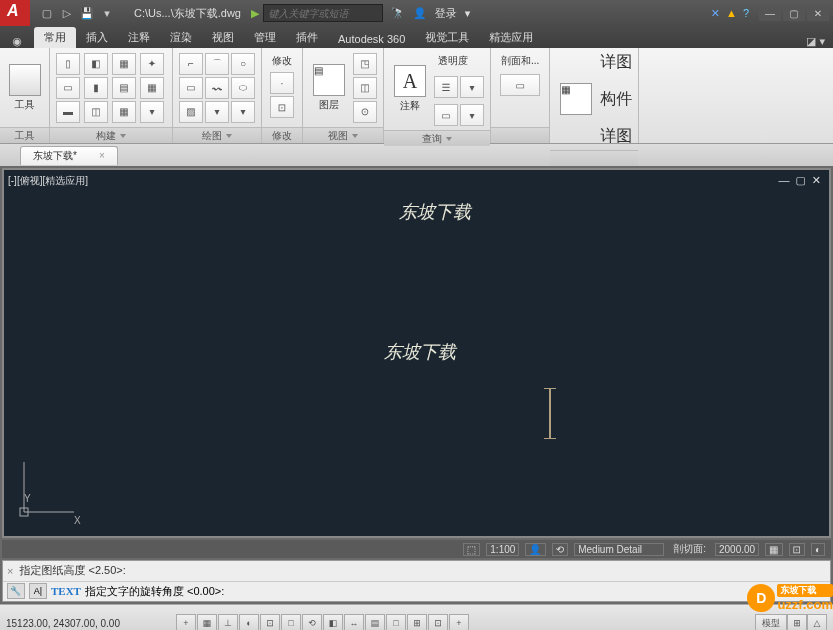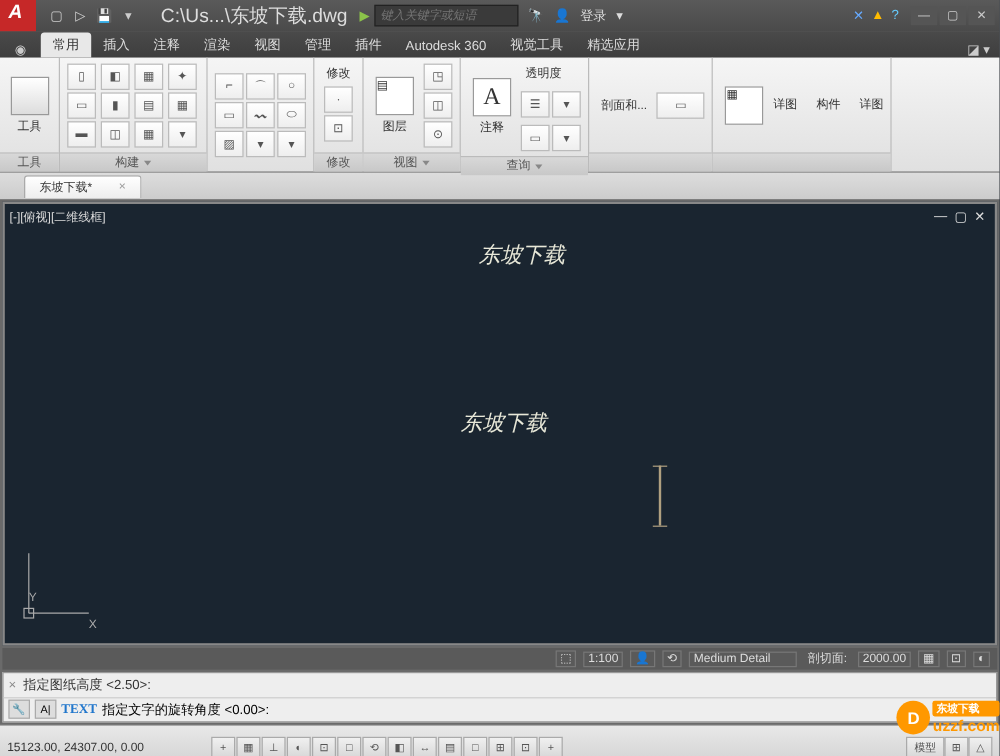--- a/index.html
+++ b/index.html
@@ -2,21 +2,21 @@
 <html><head>
 <meta charset="utf-8">
 <style>
 * { margin:0; padding:0; box-sizing:border-box; font-family:"Microsoft YaHei","SimSun",sans-serif; }
 body { width:833px; height:630px; background:#6a6a6a; overflow:hidden; font-size:11px; }
 .titlebar { height:26px; background:linear-gradient(#5a5a5a,#4a4a4a); display:flex; align-items:center; color:#ddd; }
 .app-icon { width:30px; height:26px; background:#c62828; position:relative; }
 .app-icon::before { content:"A"; position:absolute; left:7px; top:2px; color:#fff; font-size:16px; font-weight:bold; font-style:italic; }
 .qat { display:flex; gap:2px; padding:0 8px; }
 .qat-btn { width:18px; height:18px; display:flex; align-items:center; justify-content:center; cursor:pointer; color:#ccc; }
-.title-path { padding:0 10px; font-size:16px; color:#ddd; }
+.title-path { padding:0 10px; font-size:11px; color:#ddd; }
 .title-play { color:#8bc34a; margin-right:4px; }
 .search-box { background:#3a3a3a; border:1px solid #222; height:18px; width:120px; color:#aaa; font-size:10px; padding:1px 4px; font-style:italic; }
 .title-right { display:flex; align-items:center; gap:8px; margin-left:8px; color:#ddd; }
 .title-spacer { flex:1; }
 .win-controls { display:flex; gap:2px; padding-right:4px; }
 .win-btn { width:22px; height:16px; background:#555; display:flex; align-items:center; justify-content:center; color:#ccc; cursor:pointer; font-size:10px; }
 .ribbon-tabs { height:22px; background:linear-gradient(#4a4a4a,#3e3e3e); display:flex; align-items:flex-end; }
 .ribbon-tab { padding:3px 10px; color:#ddd; font-size:11px; cursor:pointer; }
 .ribbon-tab.active { background:#e8e8e8; color:#333; border-radius:3px 3px 0 0; }
 .ribbon { height:96px; background:linear-gradient(#f5f5f5,#e0e0e0); border-bottom:1px solid #999; display:flex; }
@@ -146,20 +146,24 @@
         <div class="small-btn">⌒</div>
         <div class="small-btn">○</div>
         <div class="small-btn">▭</div>
         <div class="small-btn">〰</div>
         <div class="small-btn">⬭</div>
         <div class="small-btn">▨</div>
         <div class="small-btn">▾</div>
         <div class="small-btn">▾</div>
       </div>
     </div>
+    <div class="panel-label">
+        <span>绘图</span>
+        <span class="tri-down"></span>
+      </div>
   </div>
   <div class="ribbon-panel">
     <div class="panel-body" style="flex-direction:column;gap:2px;">
       <div class="text-btn">修改</div>
       <div style="display:flex;gap:2px;">
           <div class="small-btn">·</div>
         </div>
       <div style="display:flex;gap:2px;">
           <div class="small-btn">⊡</div>
         </div>
@@ -200,50 +204,50 @@
             <div class="small-btn">▾</div>
           </div>
       </div>
     </div>
     <div class="panel-label">
         <span>查询</span>
         <span class="tri-down"></span>
       </div>
   </div>
   <div class="ribbon-panel">
-    <div class="panel-body" style="flex-direction:row;">
+    <div class="panel-body" style="flex-direction:column;">
       <div class="text-btn">剖面和...</div>
       <div class="small-btn" style="width:40px;">▭</div>
     </div>
     <div class="panel-label">&nbsp;</div>
   </div>
   <div class="ribbon-panel">
     <div class="panel-body">
       <div class="big-btn">
           <div class="big-btn-icon">▦</div>
         </div>
-      <div style="display:flex;flex-direction:row;font-size:10px;color:#333;line-height:1.3;gap:16px;">
+      <div style="display:flex;flex-direction:column;font-size:16px;color:#333;line-height:1.3;gap:16px;">
         <span>详图</span>
         <span>构件</span>
         <span>详图</span>
       </div>
     </div>
     <div class="panel-label">&nbsp;</div>
   </div>
 </div>
 
 <div class="drawing-tab-bar">
   <div class="drawing-tab">
     <span>东坡下载*</span>
     <span class="x">×</span>
   </div>
 </div>
 
 <div class="viewport">
-  <div class="vp-label">[-][俯视][二维线框]</div>
+  <div class="vp-label">[-][俯视][精选应用]</div>
   <div class="vp-ctrl">
     <span>—</span>
     <span>▢</span>
     <span>✕</span>
   </div>
   <div class="canvas-text" style="left:395px;top:30px;">东坡下载</div>
   <div class="canvas-text" style="left:380px;top:170px;">东坡下载</div>
   <div class="cursor-mark">
     <div class="cursor-line" style="top:0;"></div>
       <div class="cursor-line" style="top:50px;"></div>

